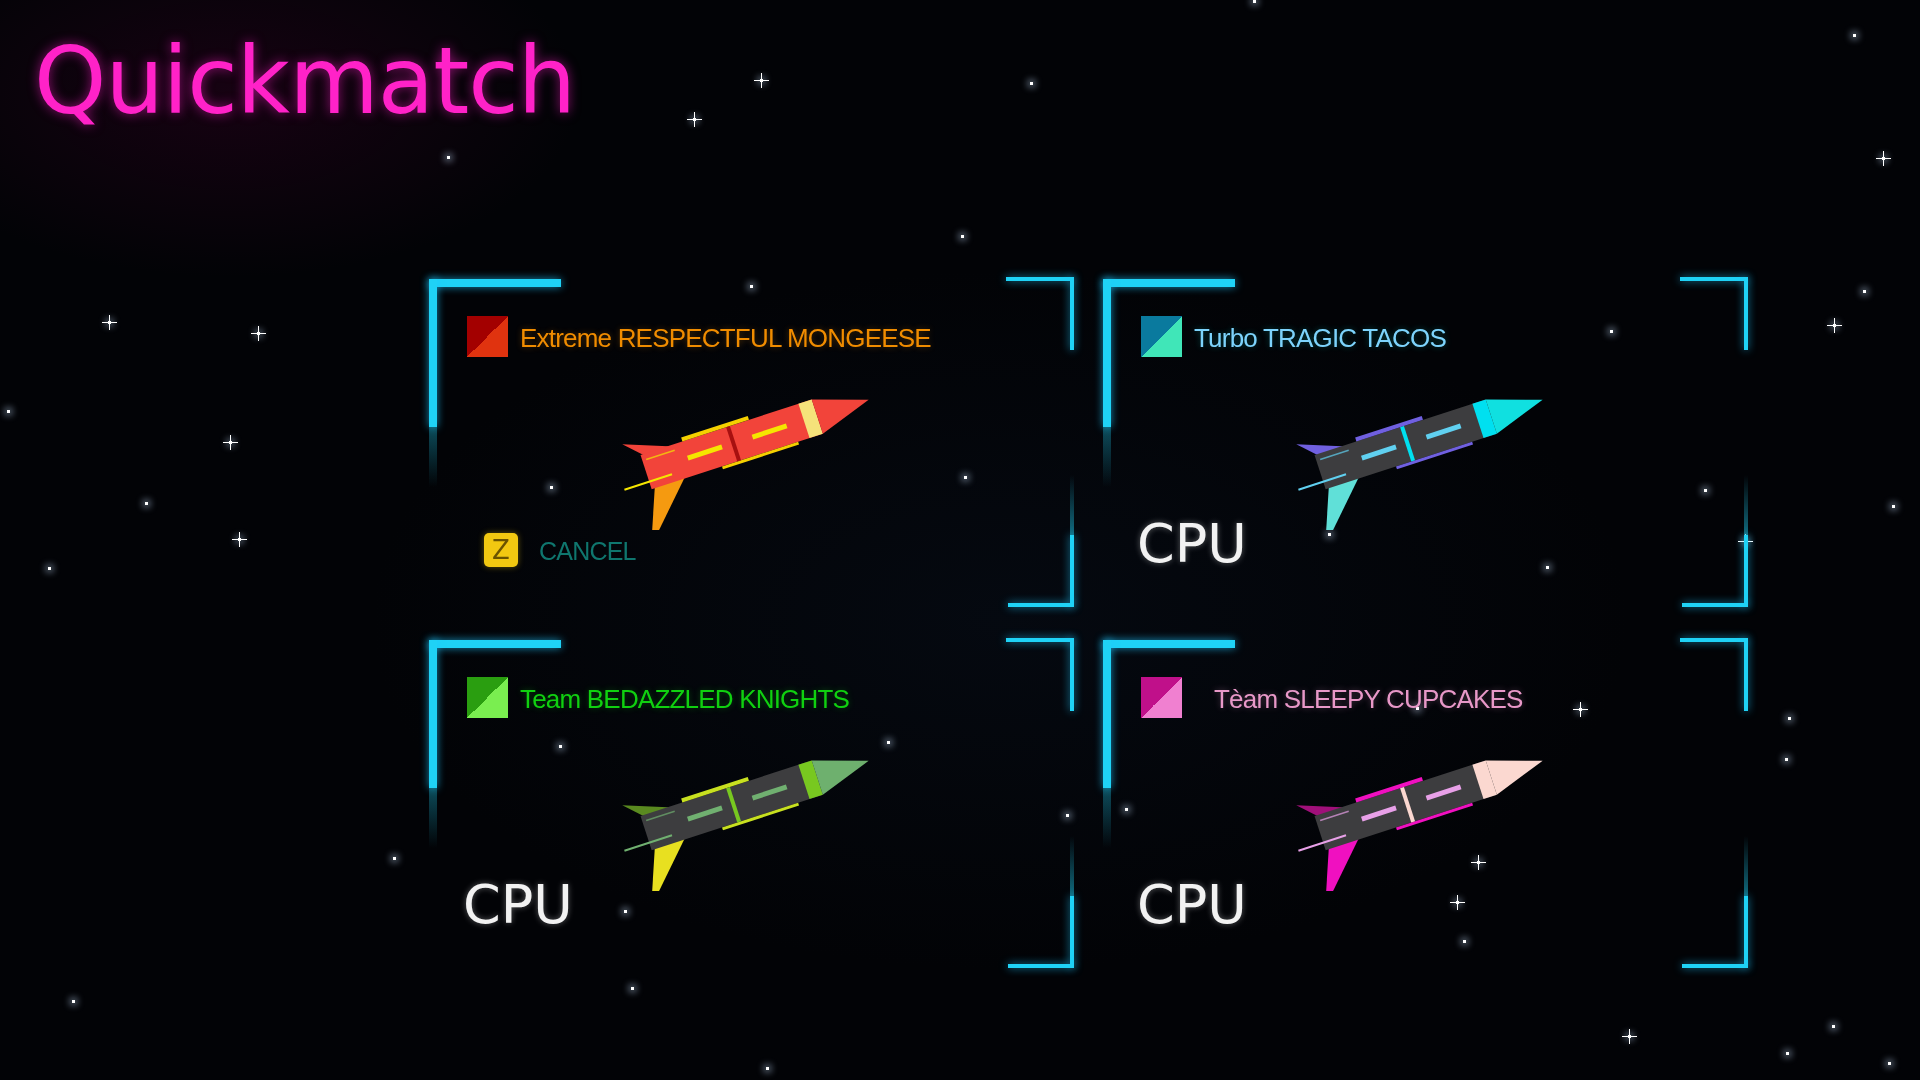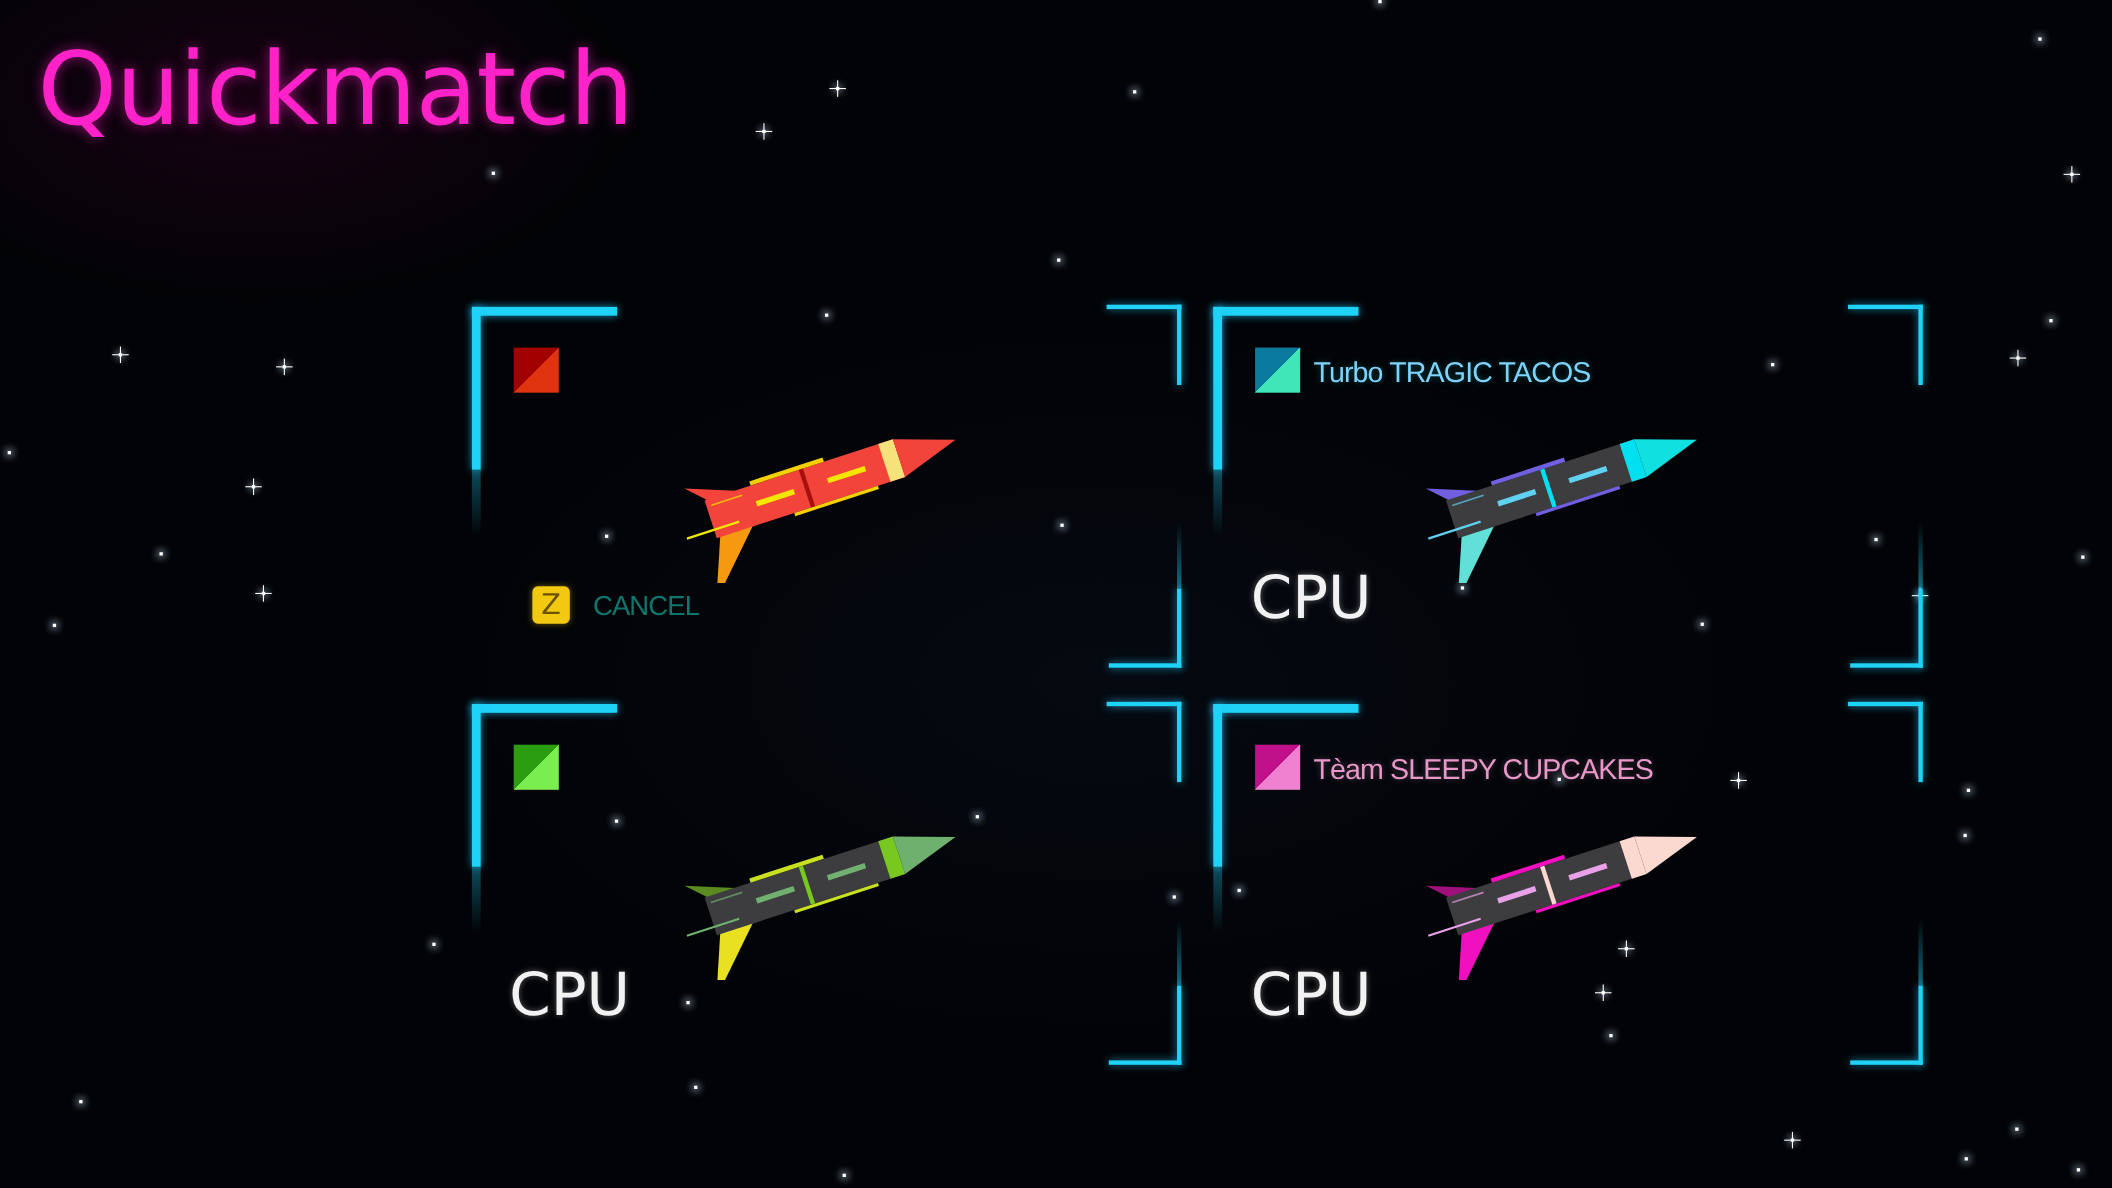--- a/index.html
+++ b/index.html
@@ -122,20 +122,21 @@
 <div class="panel" style="left:429px; top:279px;">
     <div class="br" style="left:0;top:0;width:132px;height:8px;"></div>
     <div class="br" style="left:0;top:0;width:8px;height:148px;"></div>
     <div class="br fade-down" style="left:0;top:148px;width:8px;height:60px;opacity:0.35;"></div>
     <div class="br" style="left:577px;top:-2px;width:68px;height:4px;"></div>
     <div class="br" style="left:641px;top:-2px;width:4px;height:73px;"></div>
     <div class="br fade-up" style="left:641px;top:196px;width:4px;height:60px;opacity:0.5;"></div>
     <div class="br" style="left:641px;top:256px;width:4px;height:72px;"></div>
     <div class="br" style="left:579px;top:324px;width:66px;height:4px;"></div>
     <div class="swatch" style="background:linear-gradient(135deg, #a30000 50%, #e0330f 50%);"></div>
+    <div class="team-name" style="color:#f08c00; text-shadow:0 0 6px #f08c0055;">Extreme RESPECTFUL MONGEESE</div>
     <div class="rocket">
   <svg viewBox="-140 -90 280 180" width="280" height="180">
     <g transform="rotate(-18)">
       <polygon points="-118,-34 -70,-16 -100,-16" fill="#f2443a"></polygon>
       <polygon points="-100,16 -68,16 -122,72" fill="#f59a10"></polygon>
       <rect x="-104" y="-18" width="180" height="36" fill="#f2443a"></rect>
       <rect x="-60" y="-22" width="70" height="4" fill="#f5d000"></rect>
       <rect x="-30" y="18" width="80" height="3" fill="#f5d000"></rect>
       <rect x="-14" y="-18" width="4" height="36" fill="#a81010"></rect>
       <rect x="62" y="-18" width="14" height="36" fill="#f5e27a"></rect>
@@ -182,20 +183,21 @@
 <div class="panel" style="left:429px; top:640px;">
     <div class="br" style="left:0;top:0;width:132px;height:8px;"></div>
     <div class="br" style="left:0;top:0;width:8px;height:148px;"></div>
     <div class="br fade-down" style="left:0;top:148px;width:8px;height:60px;opacity:0.35;"></div>
     <div class="br" style="left:577px;top:-2px;width:68px;height:4px;"></div>
     <div class="br" style="left:641px;top:-2px;width:4px;height:73px;"></div>
     <div class="br fade-up" style="left:641px;top:196px;width:4px;height:60px;opacity:0.5;"></div>
     <div class="br" style="left:641px;top:256px;width:4px;height:72px;"></div>
     <div class="br" style="left:579px;top:324px;width:66px;height:4px;"></div>
     <div class="swatch" style="background:linear-gradient(135deg, #2a9e10 50%, #7aee50 50%);"></div>
+    <div class="team-name" style="color:#10d010; text-shadow:0 0 6px #10d01055;">Team BEDAZZLED KNIGHTS</div>
     <div class="rocket">
   <svg viewBox="-140 -90 280 180" width="280" height="180">
     <g transform="rotate(-18)">
       <polygon points="-118,-34 -70,-16 -100,-16" fill="#5a8a20"></polygon>
       <polygon points="-100,16 -68,16 -122,72" fill="#e8e020"></polygon>
       <rect x="-104" y="-18" width="180" height="36" fill="#3d3d3f"></rect>
       <rect x="-60" y="-22" width="70" height="4" fill="#c8e020"></rect>
       <rect x="-30" y="18" width="80" height="3" fill="#c8e020"></rect>
       <rect x="-14" y="-18" width="4" height="36" fill="#78c820"></rect>
       <rect x="62" y="-18" width="14" height="36" fill="#78c820"></rect>
@@ -211,21 +213,21 @@
 <div class="panel" style="left:1103px; top:640px;">
     <div class="br" style="left:0;top:0;width:132px;height:8px;"></div>
     <div class="br" style="left:0;top:0;width:8px;height:148px;"></div>
     <div class="br fade-down" style="left:0;top:148px;width:8px;height:60px;opacity:0.35;"></div>
     <div class="br" style="left:577px;top:-2px;width:68px;height:4px;"></div>
     <div class="br" style="left:641px;top:-2px;width:4px;height:73px;"></div>
     <div class="br fade-up" style="left:641px;top:196px;width:4px;height:60px;opacity:0.5;"></div>
     <div class="br" style="left:641px;top:256px;width:4px;height:72px;"></div>
     <div class="br" style="left:579px;top:324px;width:66px;height:4px;"></div>
     <div class="swatch" style="background:linear-gradient(135deg, #c0108a 50%, #f080d0 50%);"></div>
-    <div class="team-name" style="color:#e898c8; text-shadow:0 0 6px #e898c855;">Tèam SLEEPY CUPCAKES</div>
+    <div class="team-name" style="color:#e898c8; text-shadow:0 0 6px #e898c855;margin-left:20px;">Tèam SLEEPY CUPCAKES</div>
     <div class="rocket">
   <svg viewBox="-140 -90 280 180" width="280" height="180">
     <g transform="rotate(-18)">
       <polygon points="-118,-34 -70,-16 -100,-16" fill="#a0107a"></polygon>
       <polygon points="-100,16 -68,16 -122,72" fill="#f010c0"></polygon>
       <rect x="-104" y="-18" width="180" height="36" fill="#3d3d3f"></rect>
       <rect x="-60" y="-22" width="70" height="4" fill="#f010c0"></rect>
       <rect x="-30" y="18" width="80" height="3" fill="#f010c0"></rect>
       <rect x="-14" y="-18" width="4" height="36" fill="#fbd8d0"></rect>
       <rect x="62" y="-18" width="14" height="36" fill="#fbd8d0"></rect>

